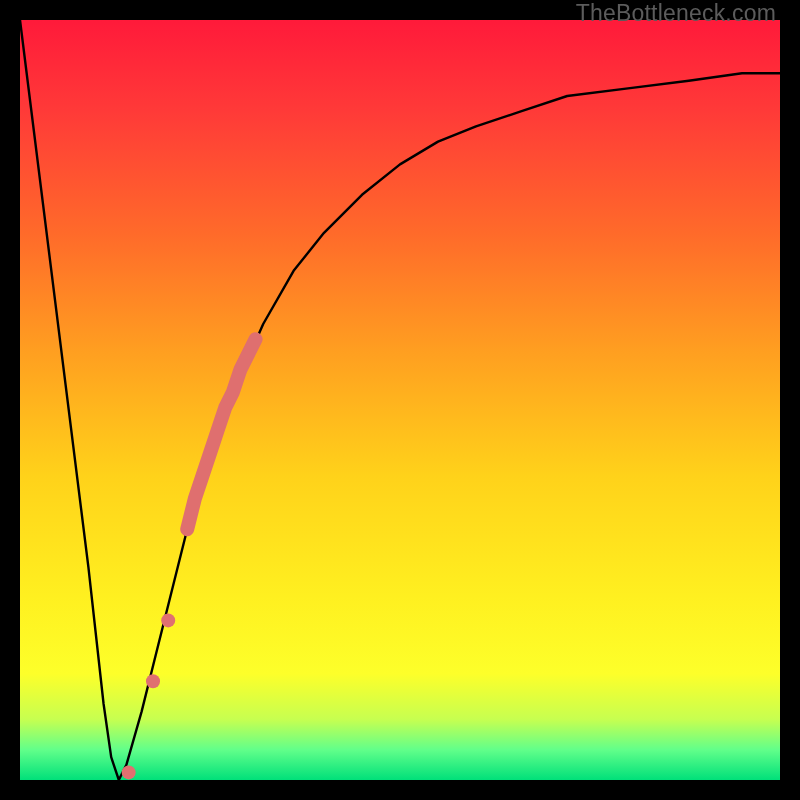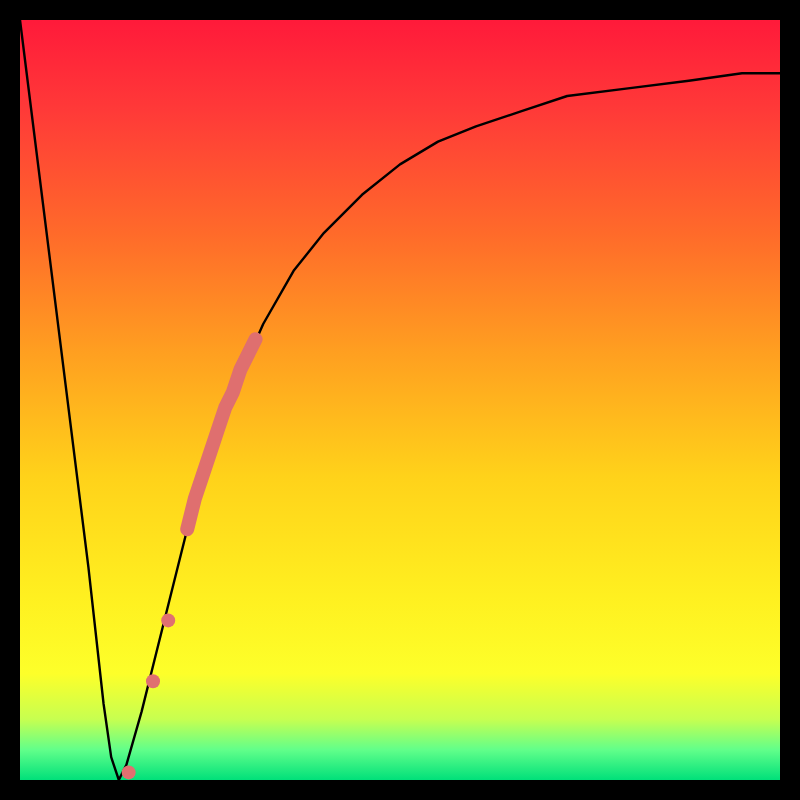--- a/index.html
+++ b/index.html
@@ -76,13 +76,14 @@
       <g>
         <path id="highlight-path" fill="none" stroke="#df6f6f" stroke-width="14" stroke-linecap="round" stroke-linejoin="round" d="M167.20 509.20 L174.80 478.80 L182.40 456.00 L190.00 433.20 L197.60 410.40 L205.20 387.60 L212.80 372.40 L220.40 349.60 L228.00 334.40 L235.60 319.20"></path>
       </g>
       <g id="highlight-dots">
           <circle cx="108.68" cy="752.40" r="7" fill="#e07070"></circle>
           <circle cx="133.00" cy="661.20" r="7" fill="#e07070"></circle>
           <circle cx="148.20" cy="600.40" r="7" fill="#e07070"></circle>
         </g>
     </svg>
   </div>
+  <div class="watermark">TheBottleneck.com</div>
 </div>
 
 </body></html>

